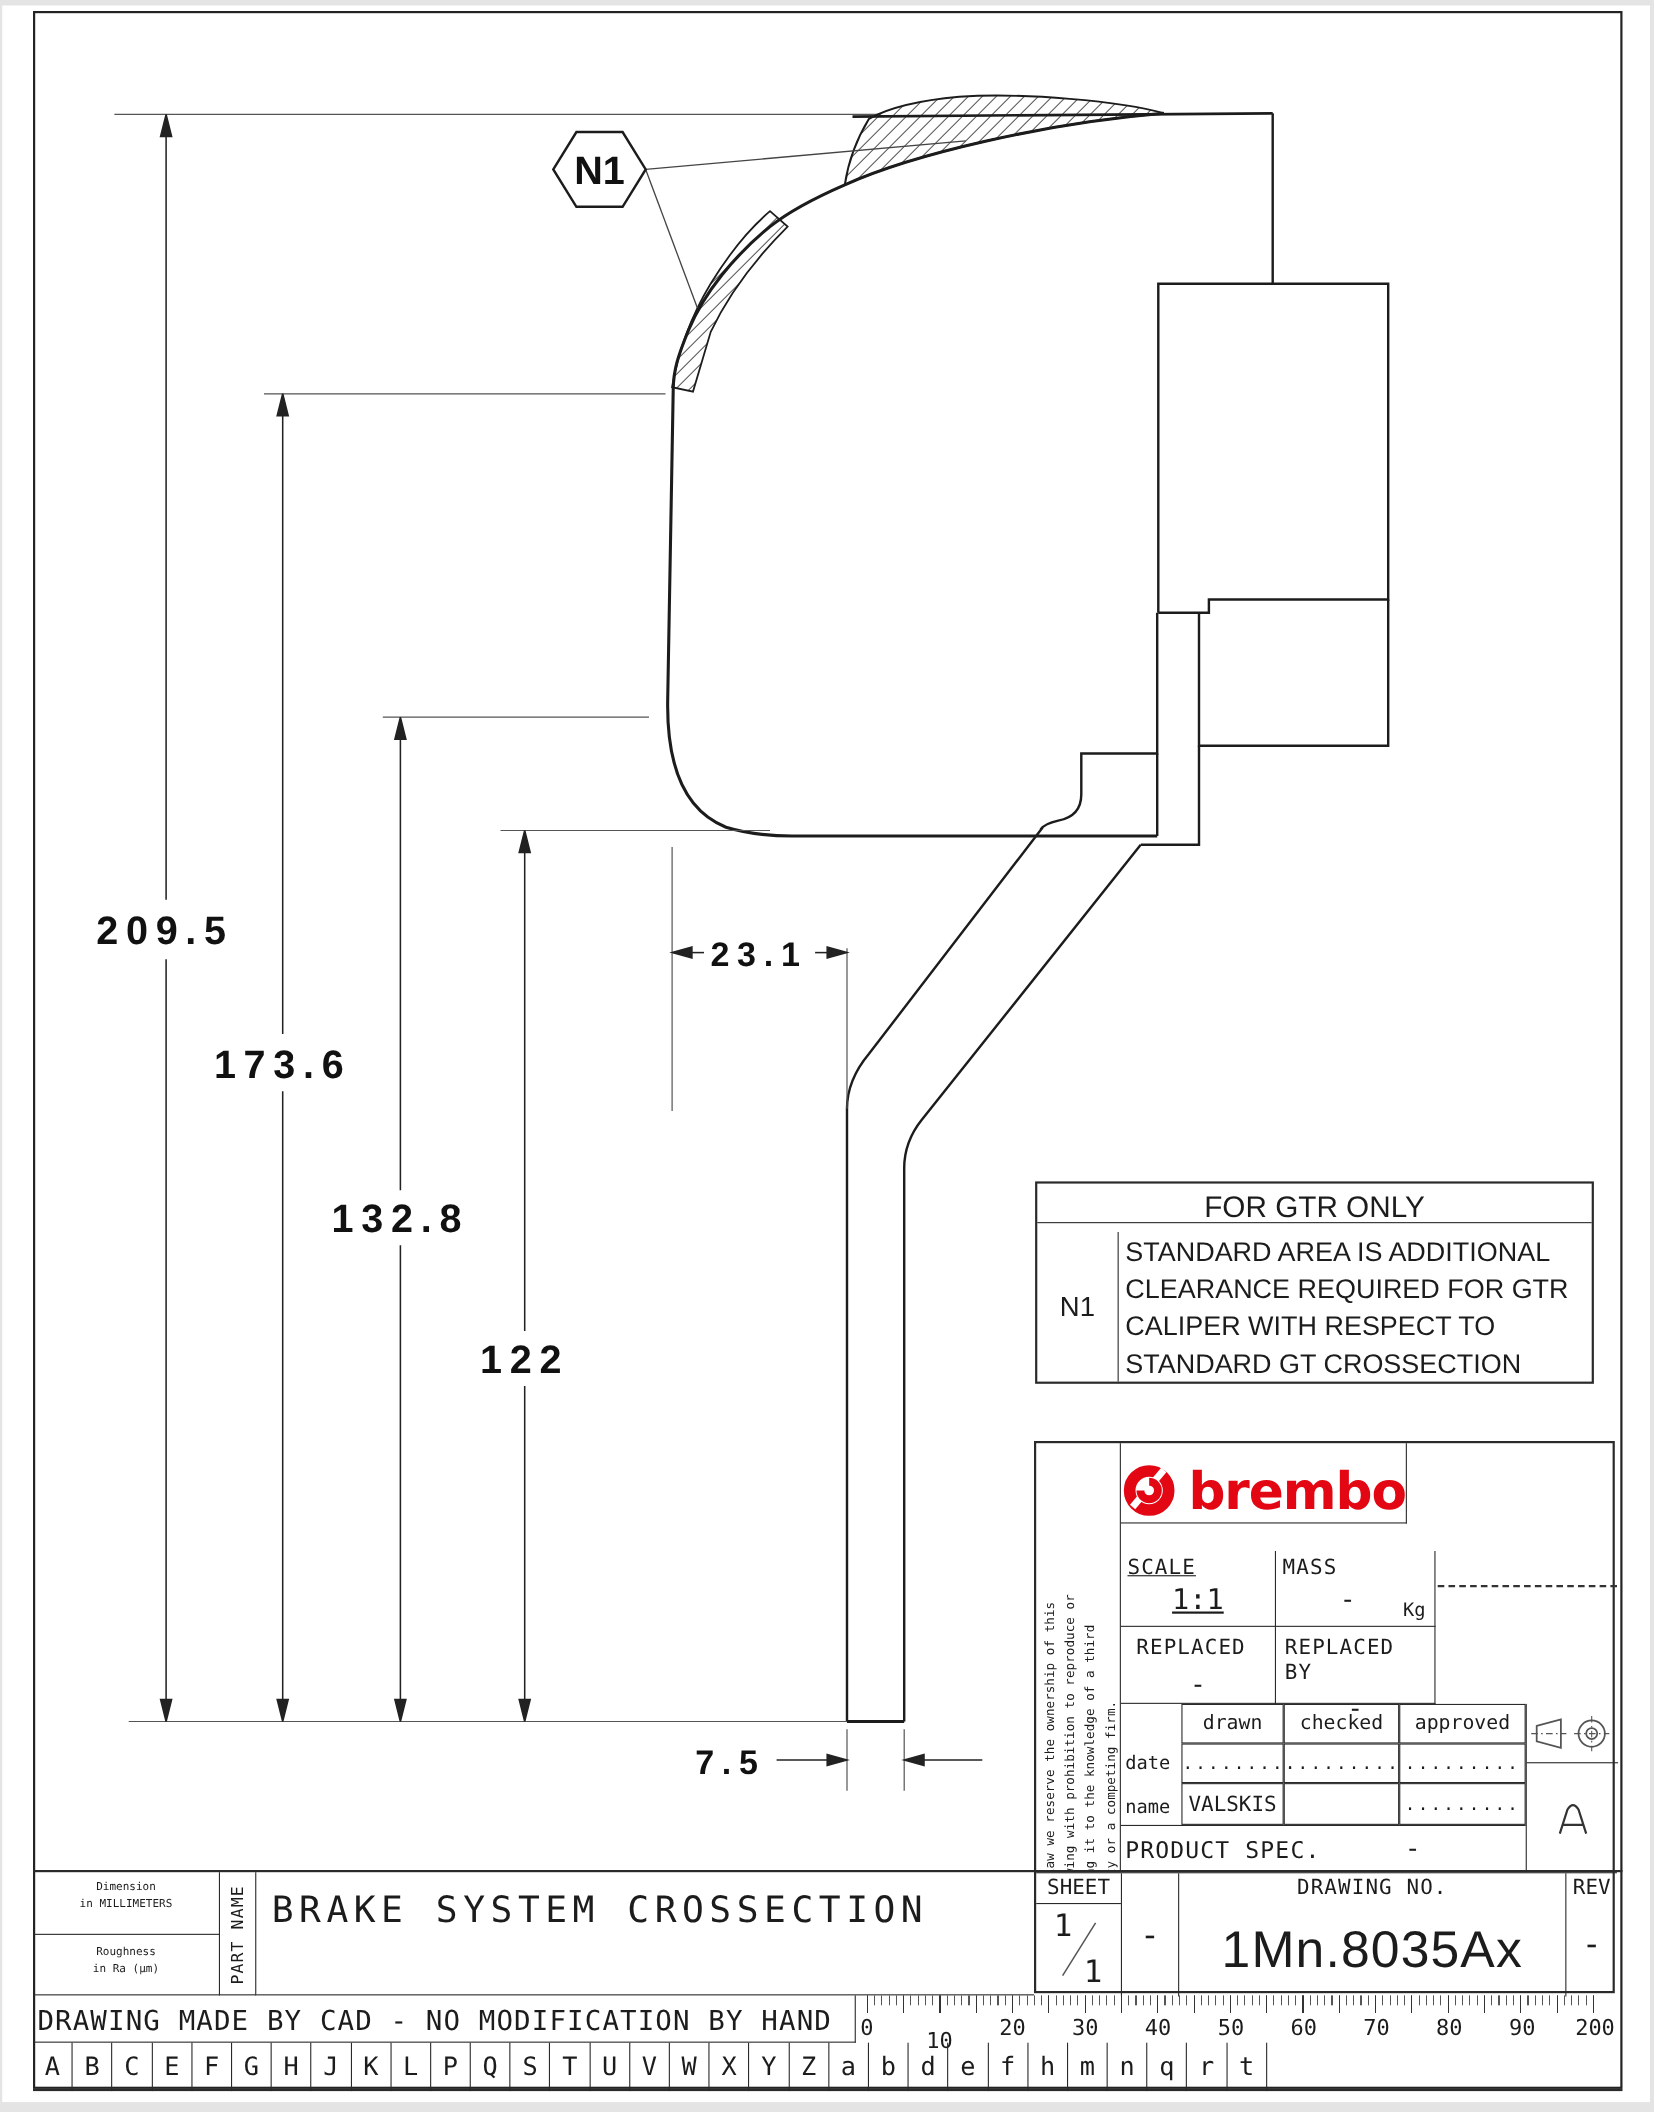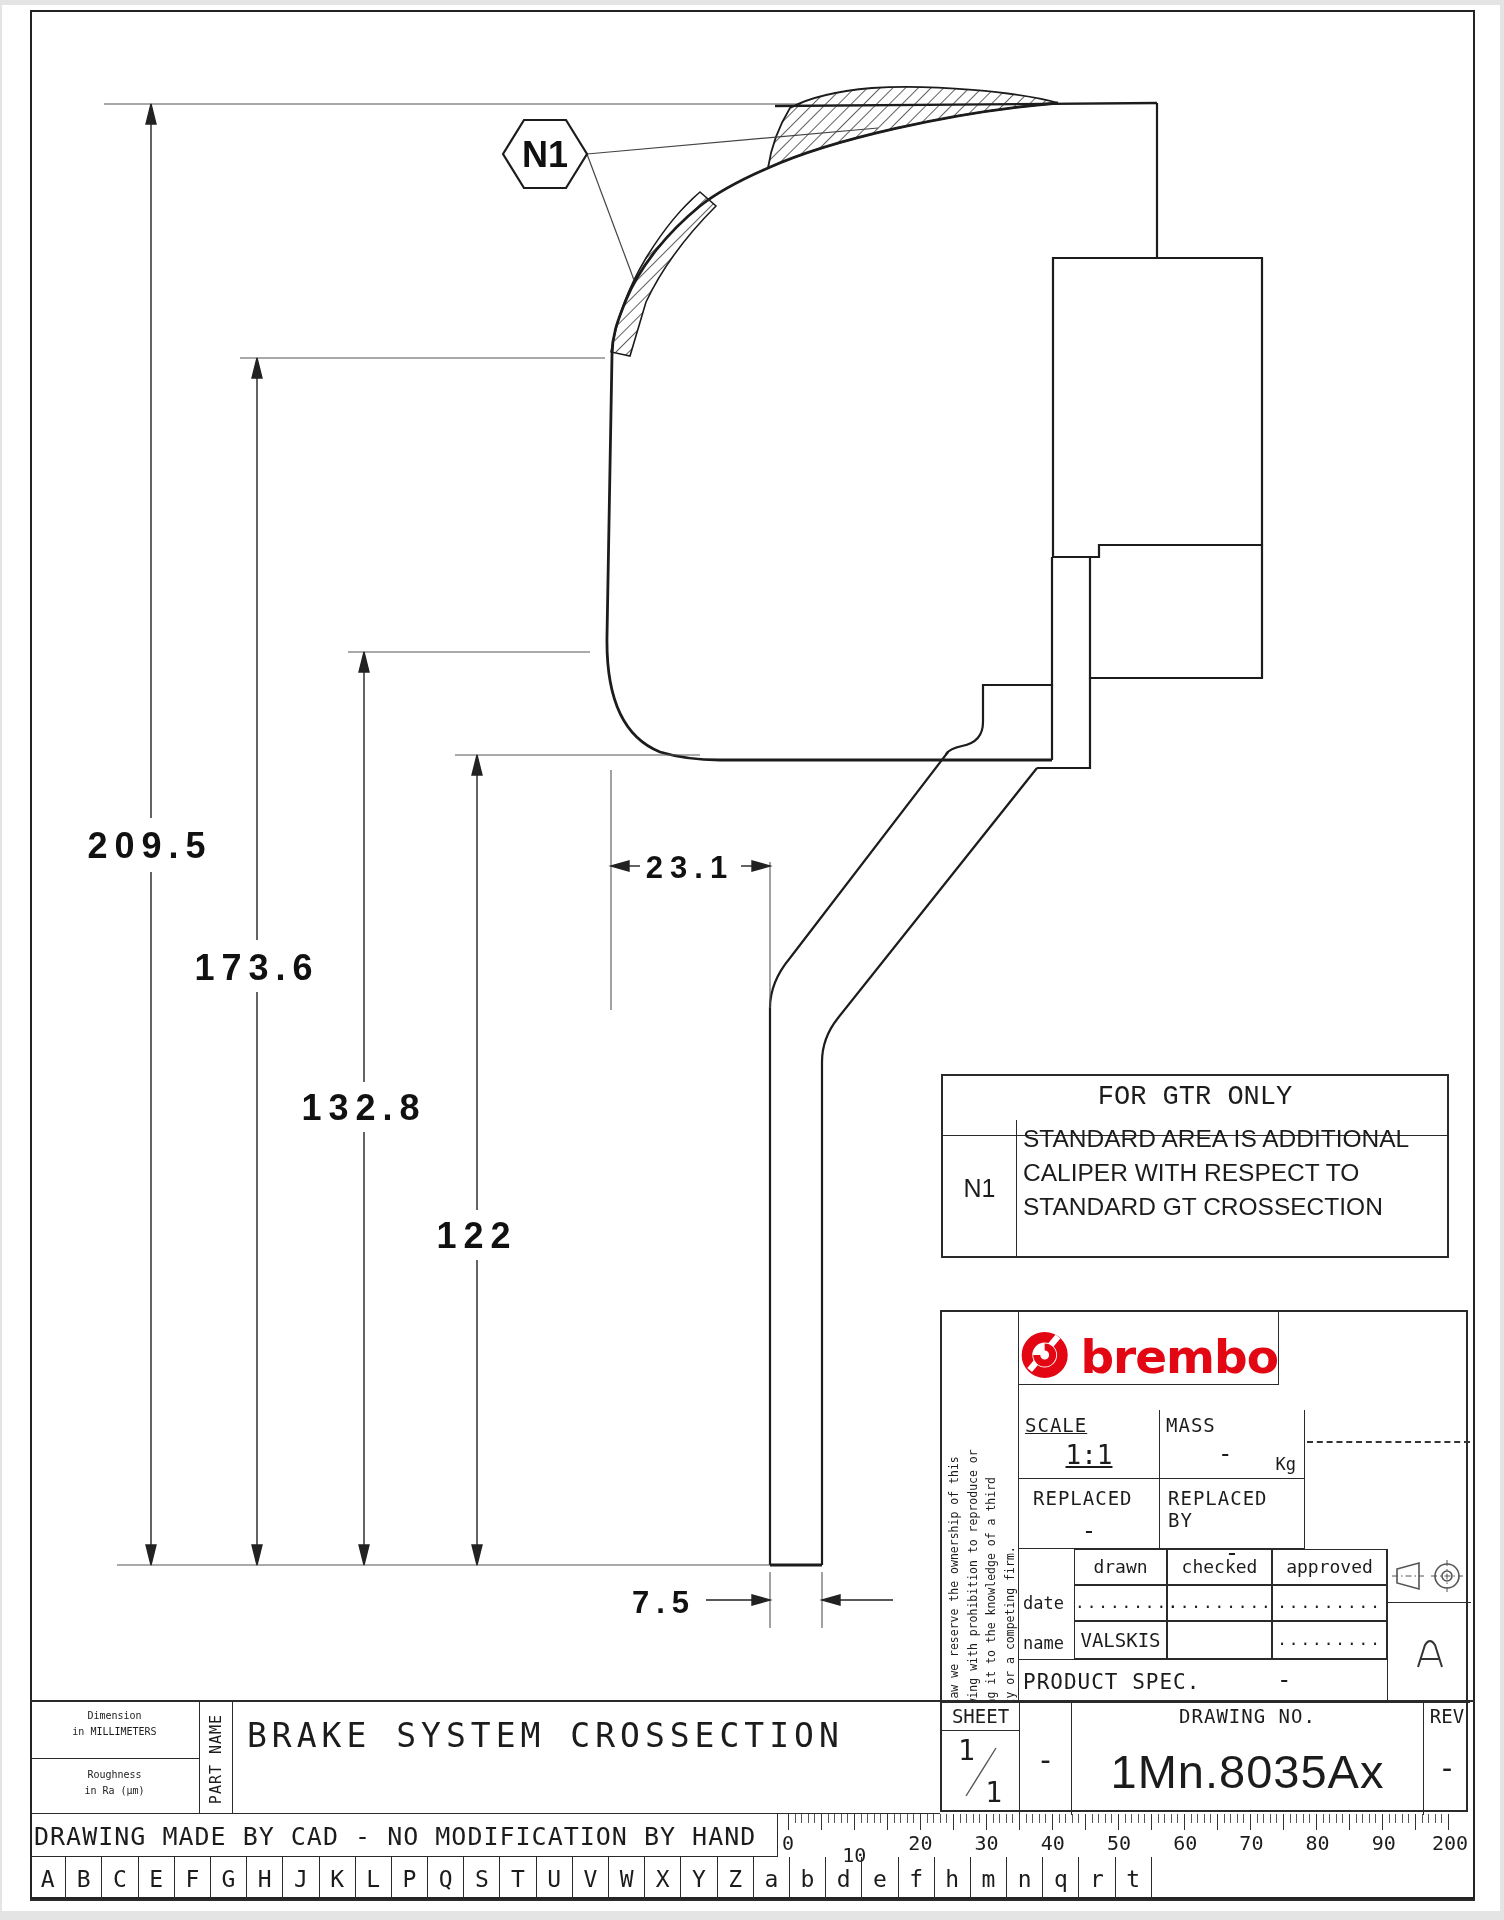--- a/index.html
+++ b/index.html
@@ -126,25 +126,26 @@
 
     <g>
       <line x1="587" y1="154" x2="878" y2="128" stroke="#444" stroke-width="1.2"></line>
       <line x1="587" y1="154" x2="634" y2="280" stroke="#444" stroke-width="1.2"></line>
       <polygon points="503,154 524,120 566,120 587,154 566,188 524,188" fill="#fff" stroke="#1c1c1c" stroke-width="2.2"></polygon>
       <text x="545" y="167" font-family="Liberation Sans,sans-serif" font-weight="bold" font-size="36" text-anchor="middle" fill="#111">N1</text>
     </g>
   </svg>
 
   <div class="abs cell" style="left:941px;top:1074px;width:508px;height:184px;border-width:2px;">
-    <div class="abs gtr-title" style="left:0;top:0;width:100%;height:60px;border-bottom:1.6px solid #2a2a2a;font-family:Liberation Mono, monospace;">FOR GTR ONLY</div>
+    <div class="abs gtr-title" style="left:0;top:0;width:100%;height:36px;border-bottom:1.6px solid #2a2a2a;">FOR GTR ONLY</div>
     <div class="abs gtr-ref" style="left:0;top:44px;width:74px;height:136px;border-right:1.6px solid #2a2a2a;">N1</div>
     <div class="abs gtr-body" style="left:74px;top:44px;width:432px;height:136px;">
 
     <div>STANDARD AREA IS ADDITIONAL</div>
+        <div>CLEARANCE REQUIRED FOR GTR</div>
         <div>CALIPER WITH RESPECT TO</div>
         <div>STANDARD GT CROSSECTION</div>
       </div>
   </div>
 
   <div class="abs" style="left:940px;top:1310px;width:528px;height:502px;border:2px solid #2a2a2a;">
 
     <div class="abs" style="left:0;top:0;width:77px;height:390px;border-right:1.6px solid #2a2a2a;border-bottom:1.6px solid #2a2a2a;overflow:hidden;">
       <div class="abs rot-ccw disc-lines" style="left:-155px;top:182px;width:390px;">
 

